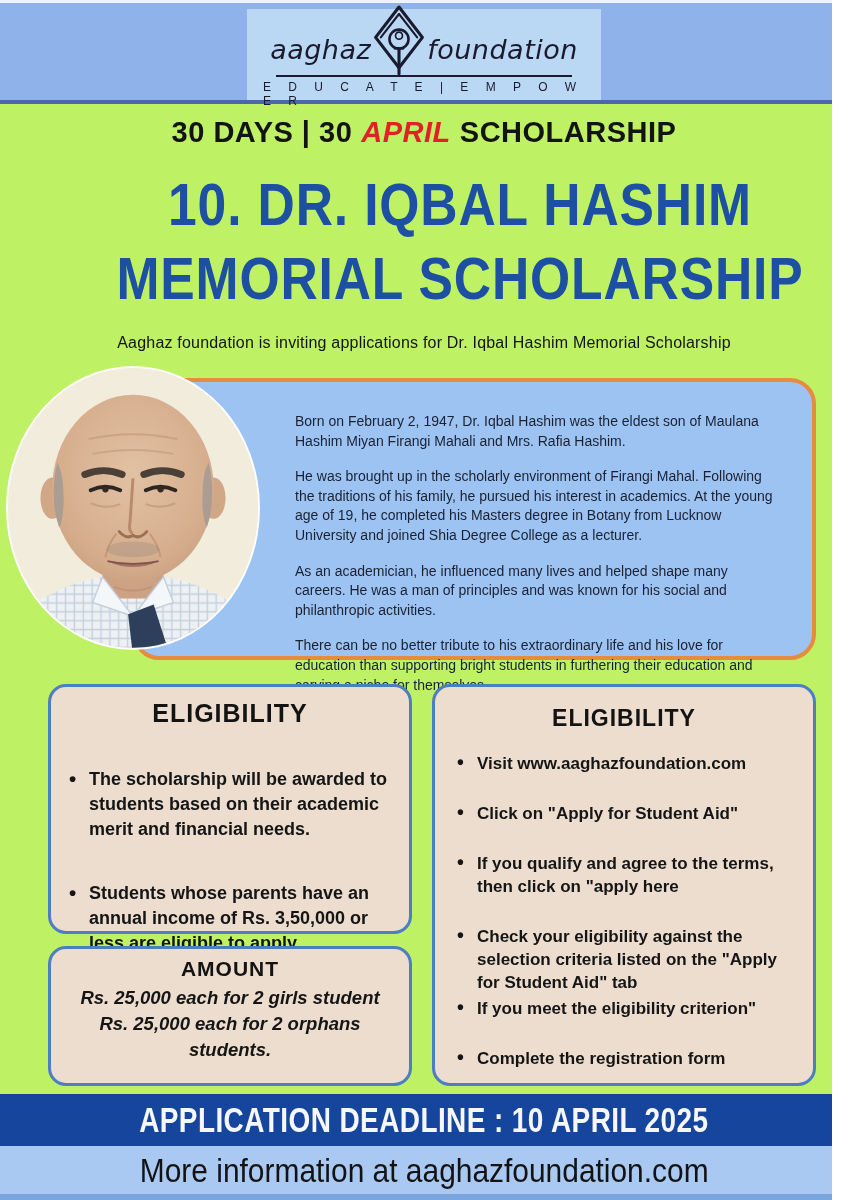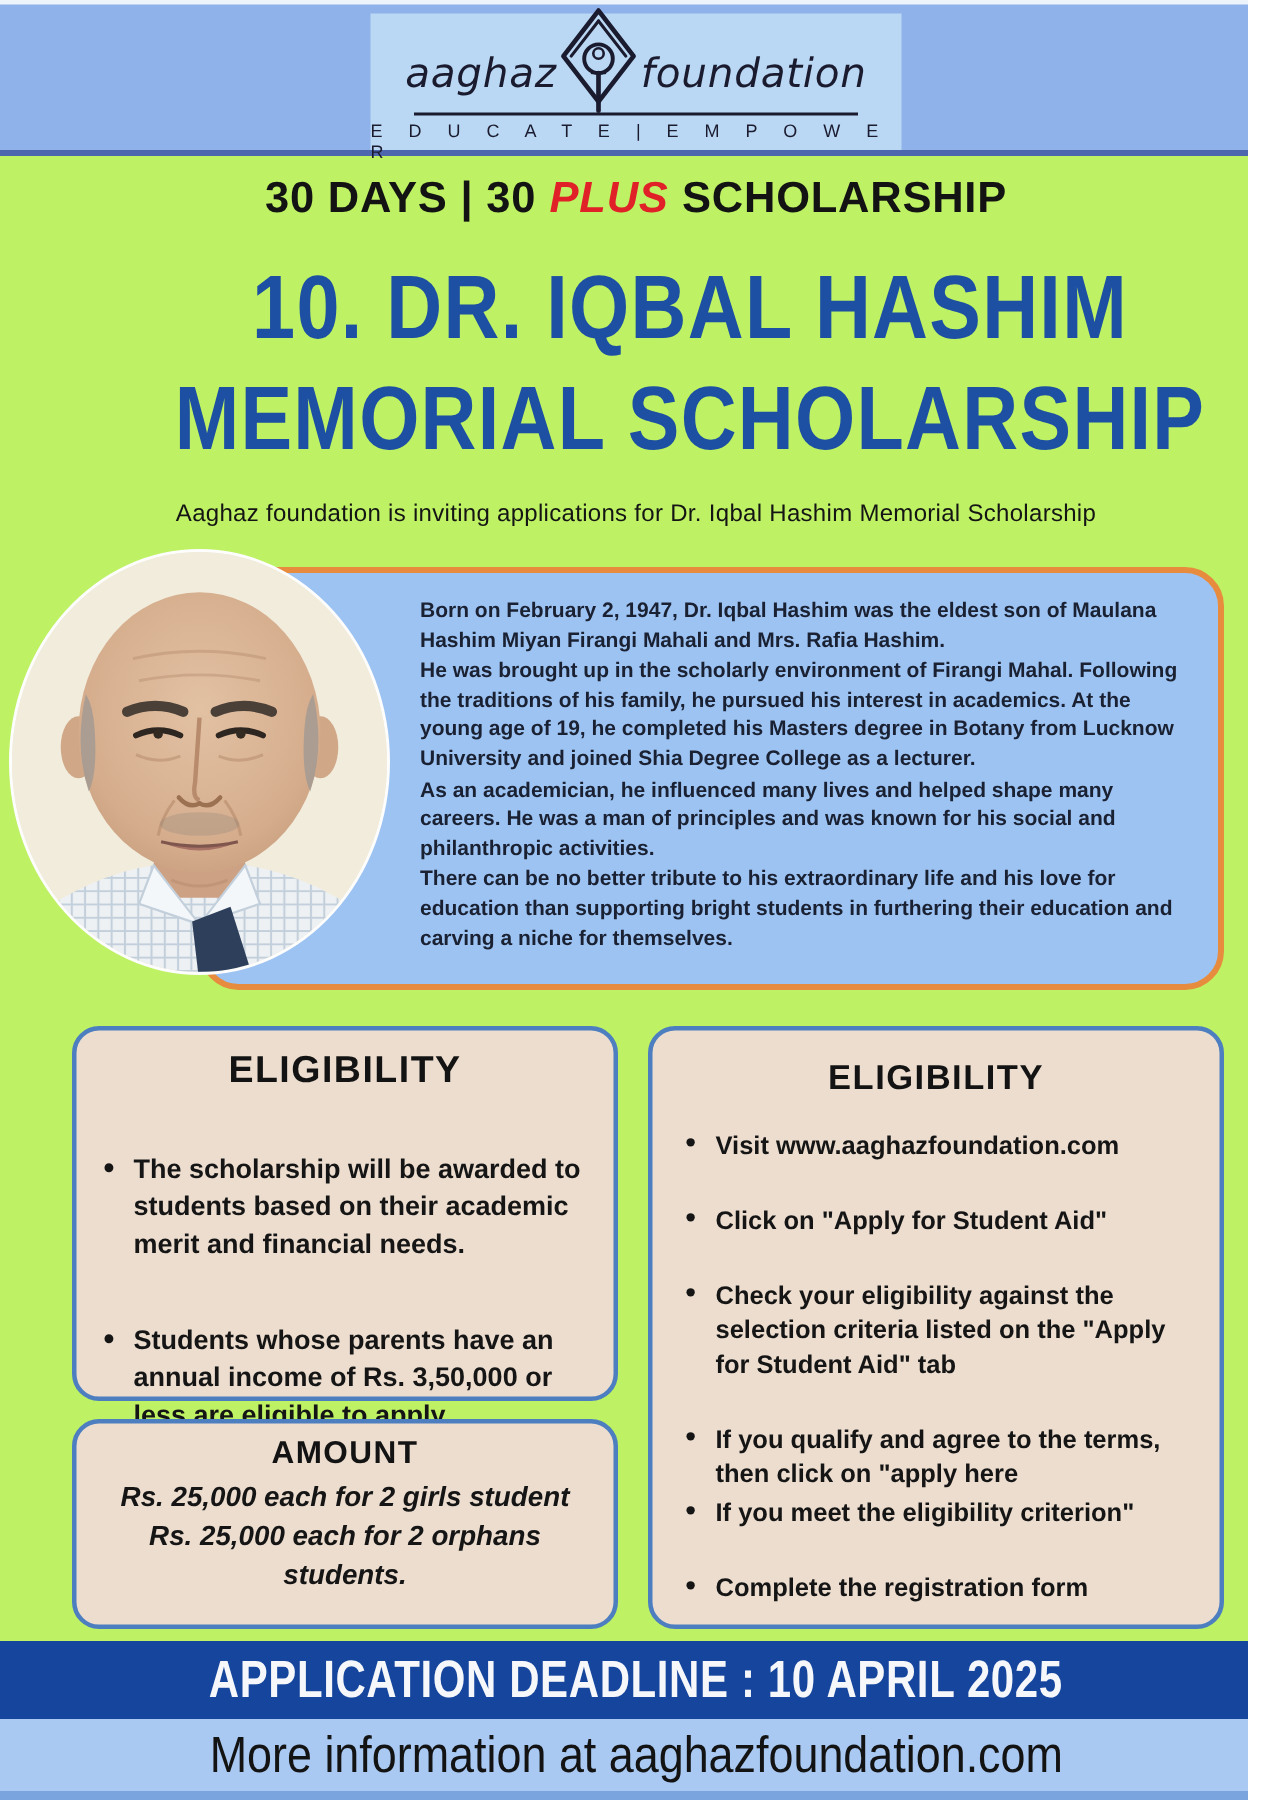--- a/index.html
+++ b/index.html
@@ -20,20 +20,21 @@
   .logo-row{display:flex;align-items:flex-end;height:58px;margin-top:2px;}
   .logo-word{
     font-family:"DejaVu Sans",sans-serif;font-style:italic;font-size:27px;
     color:#1b1b2f;line-height:1;padding-bottom:6px;letter-spacing:0.5px;
   }
   .logo-svg{width:52px;height:72px;margin:0 2px;overflow:visible;position:relative;top:7px;}
   .logo-divider{width:296px;border-top:2px solid #1b1b2f;margin-top:6px;}
   .logo-tagline{
     font-size:12px;color:#1b1b2f;letter-spacing:7px;margin-top:3px;
     font-family:"Liberation Sans",sans-serif;
+    padding-left:16px;
   }
   
   .banner{
     position:absolute;left:0;top:116px;width:848px;text-align:center;
     font-size:29px;font-weight:bold;color:#131313;letter-spacing:0.5px;
   }
   .banner-hl{color:#e02128;font-style:italic;margin:0 9px;}
   
   .big-title{
     position:absolute;left:0;top:168px;width:848px;text-align:center;
@@ -48,21 +49,21 @@
     position:absolute;left:0;top:334px;width:848px;text-align:center;
     font-size:16px;font-weight:normal;color:#141414;letter-spacing:0.2px;
   }
   
   .bio-card{
     position:absolute;left:133px;top:378px;width:683px;height:282px;box-sizing:border-box;
     background:#9dc3f3;border:4px solid #e78c3f;border-radius:26px;
     padding:14px 16px 12px 142px;
   }
   .bio-card p{
-    margin:1px;font-size:14px;font-weight:bold;color:#1a2132;line-height:19.6px;
+    margin:16px;font-size:14px;font-weight:normal;color:#1a2132;line-height:19.6px;
   }
   .portrait{
     position:absolute;left:6px;top:366px;width:254px;height:284px;border-radius:50%;
     overflow:hidden;background:#f1ecdc;border:2px solid #fdfdfd;box-sizing:border-box;
   }
   .portrait svg{width:100%;height:100%;display:block;}
   
   .card{
     position:absolute;box-sizing:border-box;background:#ecddcf;
     border:3px solid #4d7fc0;border-radius:18px;color:#151515;
@@ -133,21 +134,21 @@
           </g>
         </svg>
         <span class="logo-word">foundation</span>
       </div>
       <div class="logo-divider"></div>
       <div class="logo-tagline">E D U C A T E | E M P O W E R</div>
     </div>
   </div>
 
   <div class="banner">
-    <span>30 DAYS | 30</span><span class="banner-hl">PLUS</span><span>SCHOLARSHIP</span>
+    <span>30 DAYS | 30</span><span class="banner-hl">APRIL</span><span>SCHOLARSHIP</span>
   </div>
 
   <div class="big-title">
     <span class="line">10. DR. IQBAL HASHIM</span>
     <span class="line">MEMORIAL SCHOLARSHIP</span>
   </div>
 
   <div class="subtitle">Aaghaz foundation is inviting applications for Dr. Iqbal Hashim Memorial Scholarship</div>
 
   <div class="bio-card">
@@ -232,22 +233,22 @@
       <div>Rs. 25,000 each for 2 girls student</div>
       <div>Rs. 25,000 each for 2 orphans students.</div>
     </div>
   </div>
 
   <div class="card card-apply">
     <h3>ELIGIBILITY</h3>
     <ul class="blist apply-list">
       <li>Visit www.aaghazfoundation.com</li>
       <li>Click on "Apply for Student Aid"</li>
+      <li>If you qualify and agree to the terms, then click on "apply here</li>
       <li>Check your eligibility against the selection criteria listed on the "Apply for Student Aid" tab</li>
-      <li>If you qualify and agree to the terms, then click on "apply here</li>
       <li>If you meet the eligibility criterion"</li>
       <li>Complete the registration form</li>
     </ul>
   </div>
 
   <div class="deadline-bar">
     <span class="txt">APPLICATION DEADLINE : 10 APRIL 2025</span>
   </div>
 
   <div class="footer-bar">

